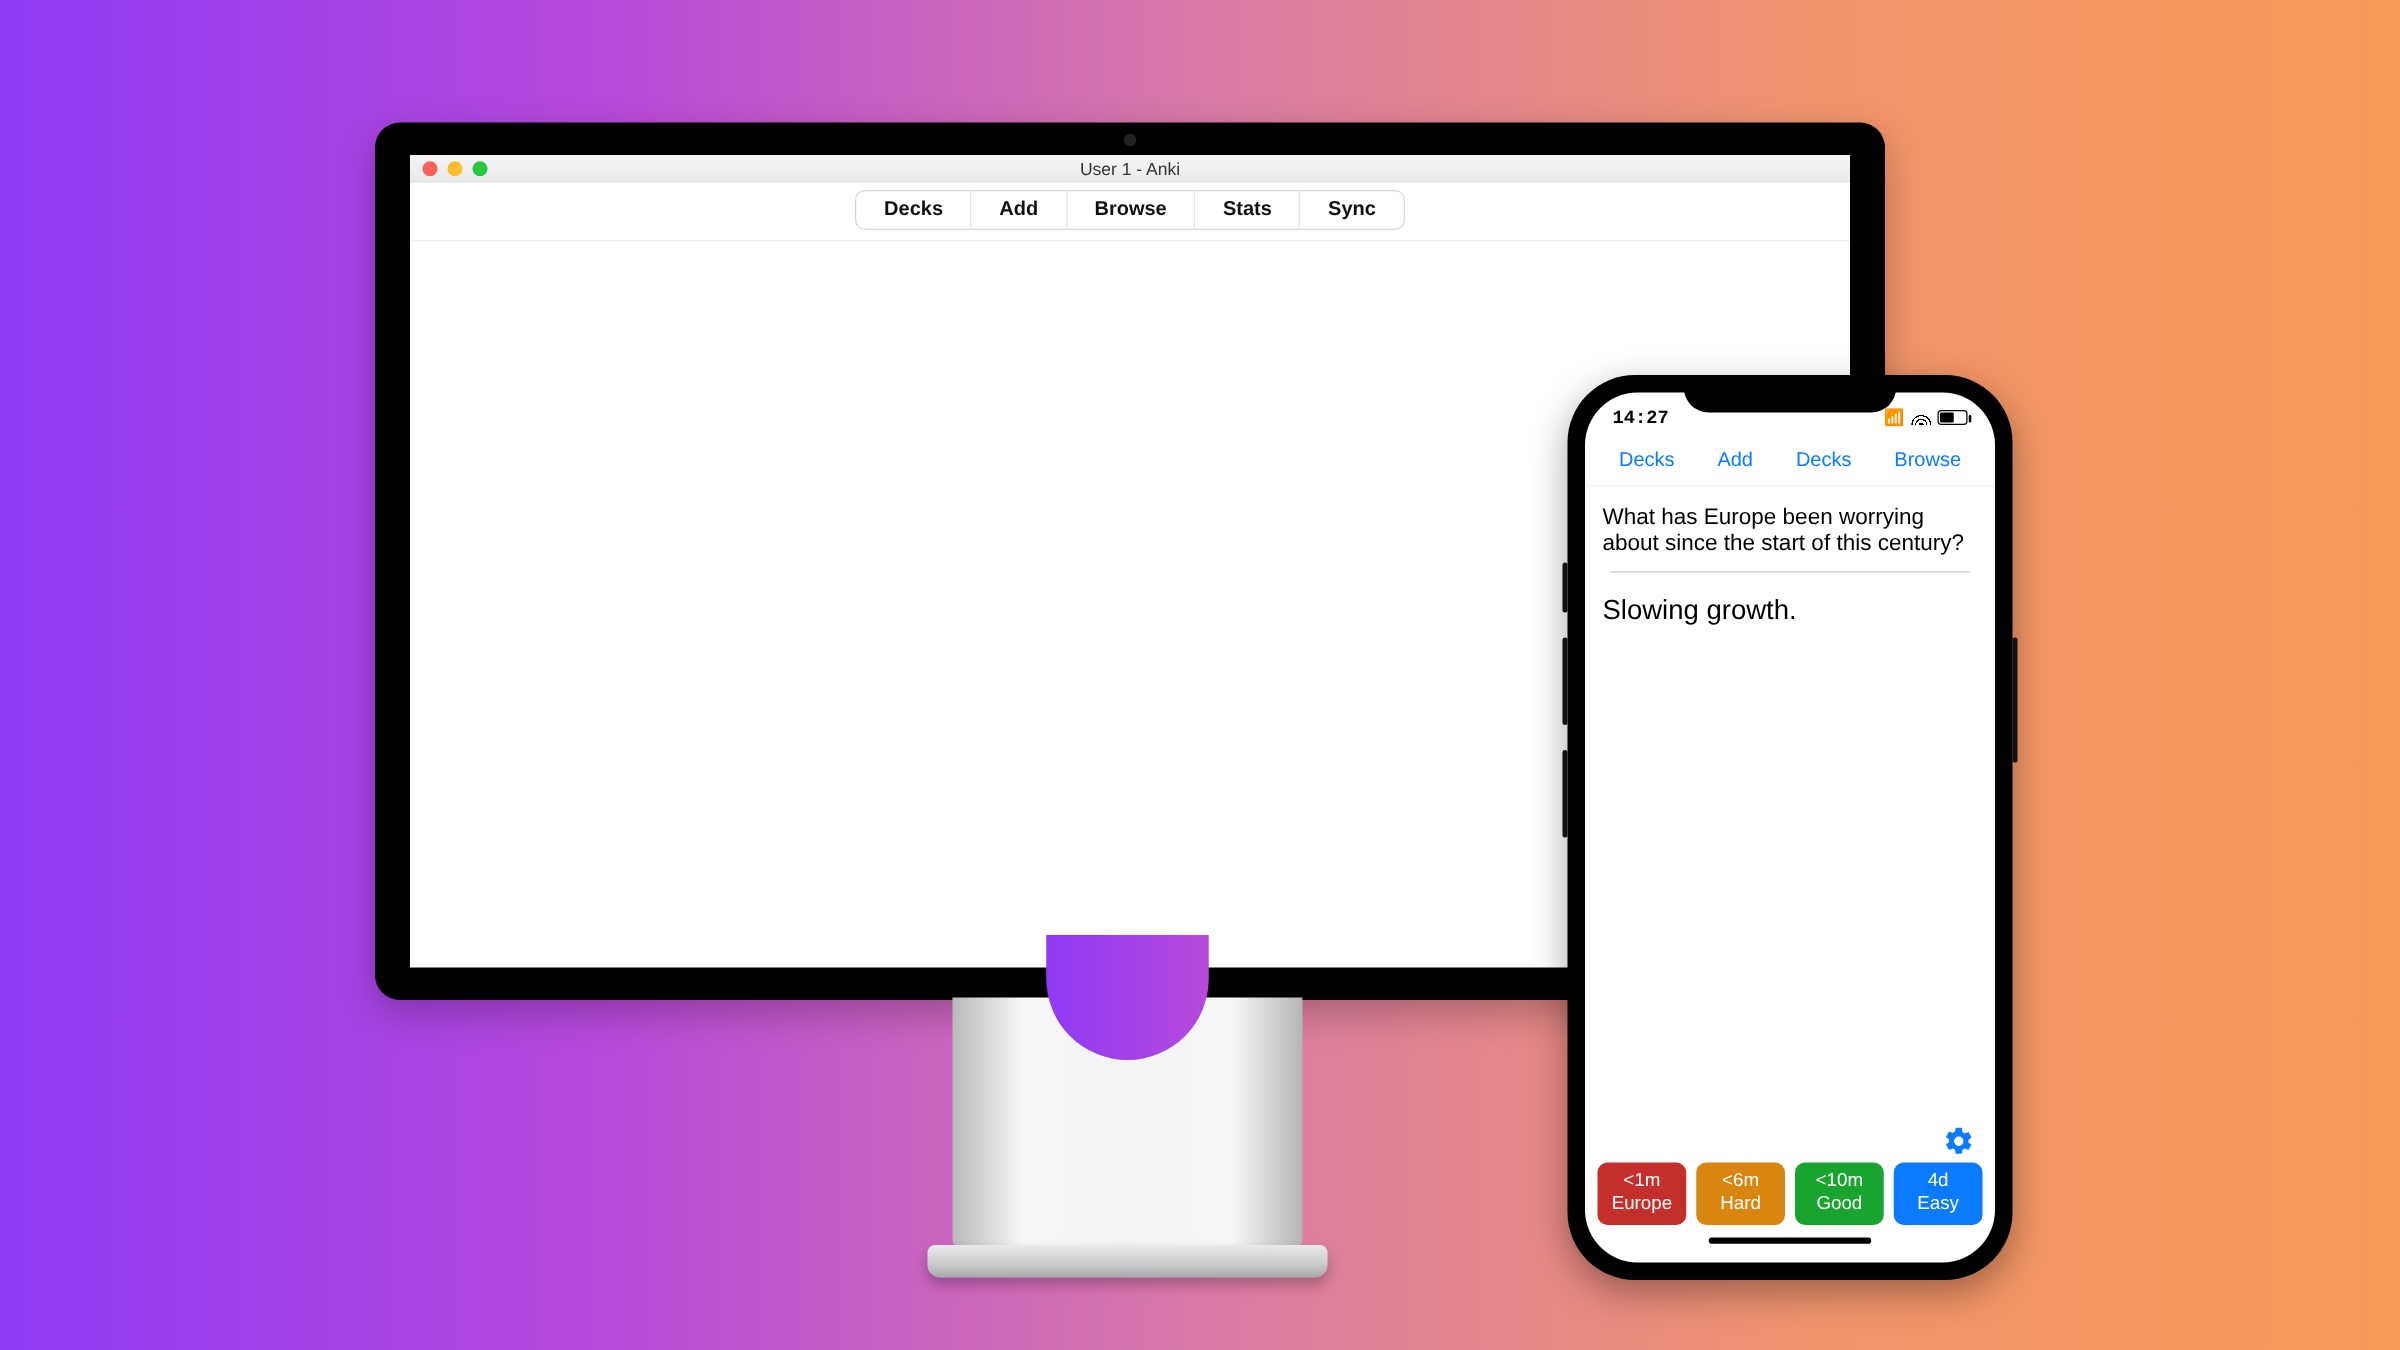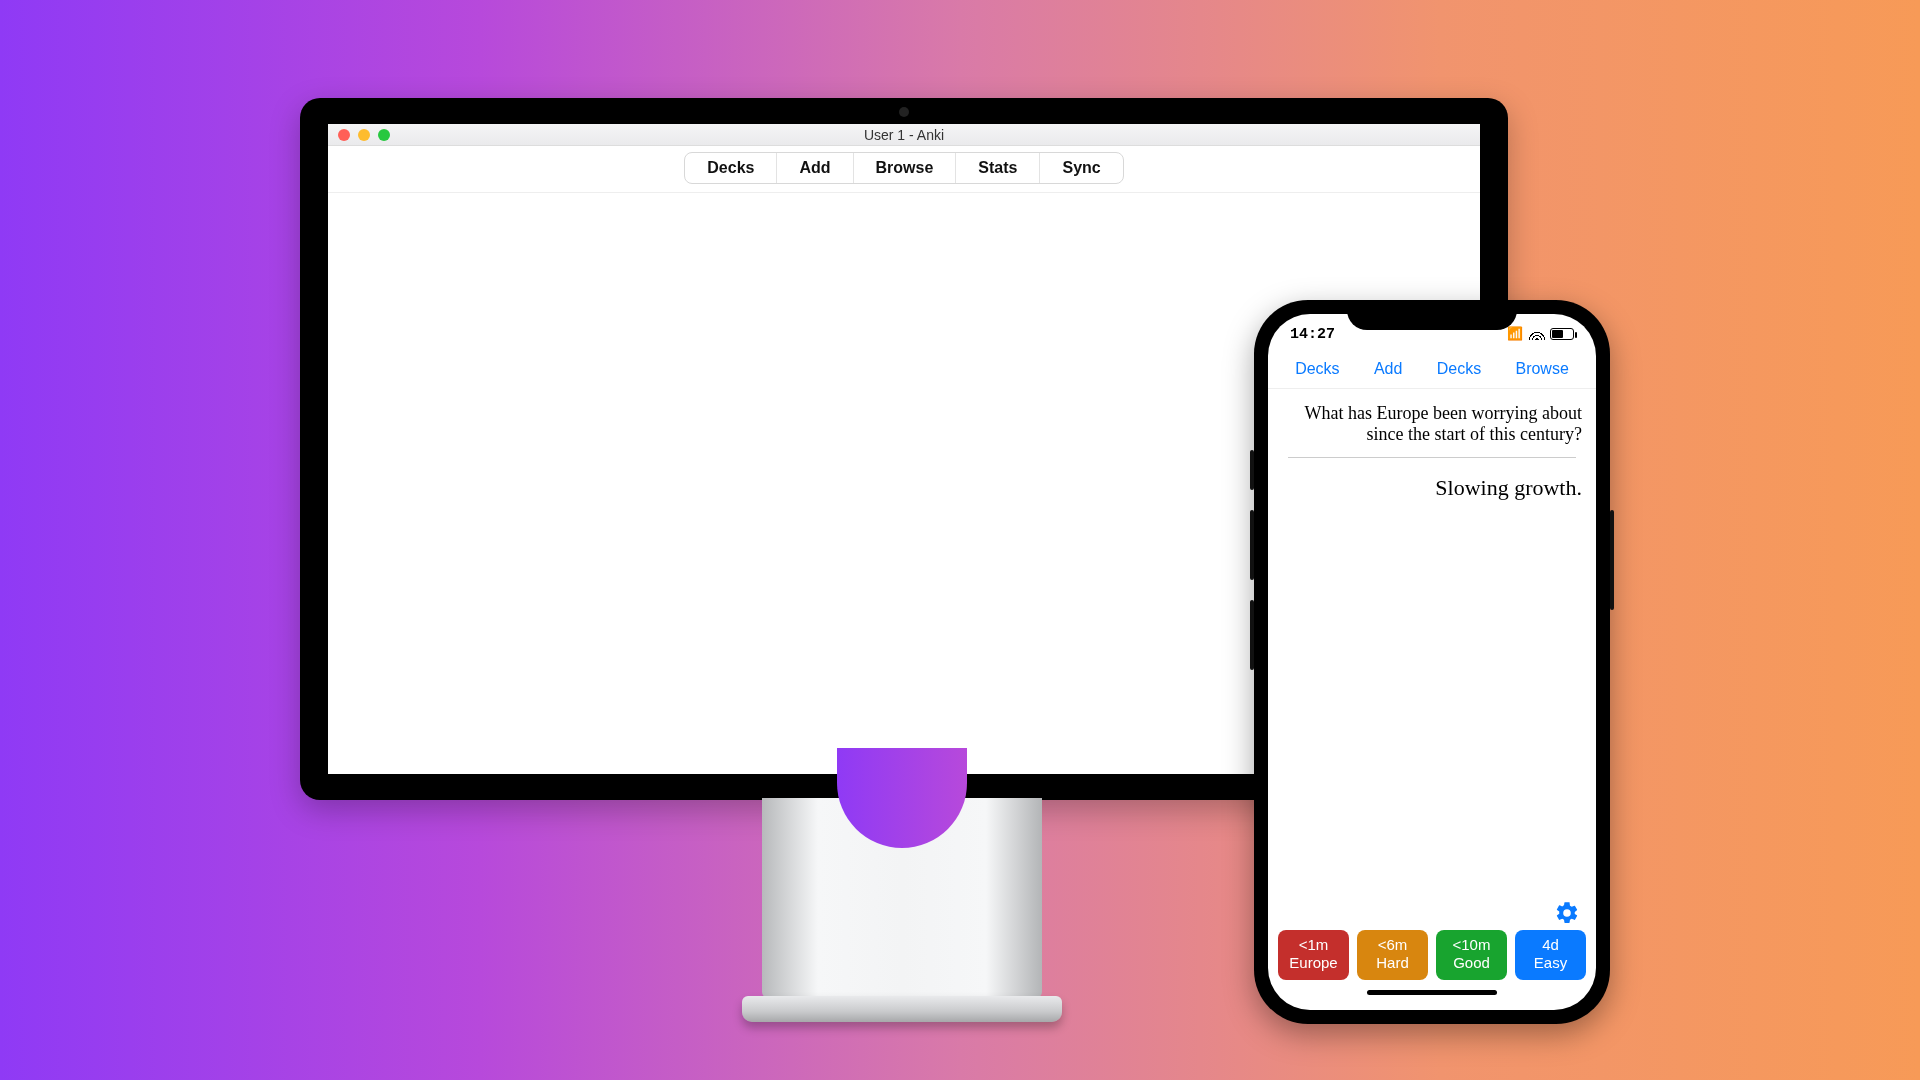--- a/index.html
+++ b/index.html
@@ -178,25 +178,24 @@
   .phone-nav {
     display: flex; justify-content: space-around;
     padding: 6px 10px 10px;
     border-bottom: 1px solid #eee;
   }
   .phone-nav a {
     color: #0a7aff; font-size: 16px; text-decoration: none;
   }
   .phone-card {
     flex: 0 0 auto;
-    text-align: right;
+    text-align: left;
     padding: 14px 14px 0;
     font-size: 18px;
     color: #000;
-    font-family: Liberation Serif, serif;
   }
   .phone-card hr { border:none; border-top:1px solid #ccc; margin: 12px 6px; }
   .phone-card .answer { font-size: 22px; margin-top: 17px; }
   .phone-spacer { flex: 1; }
 
   .gear {
     position: absolute;
     right: 16px; bottom: 84px;
     width: 26px; height: 26px;
     color: #0a7aff;

